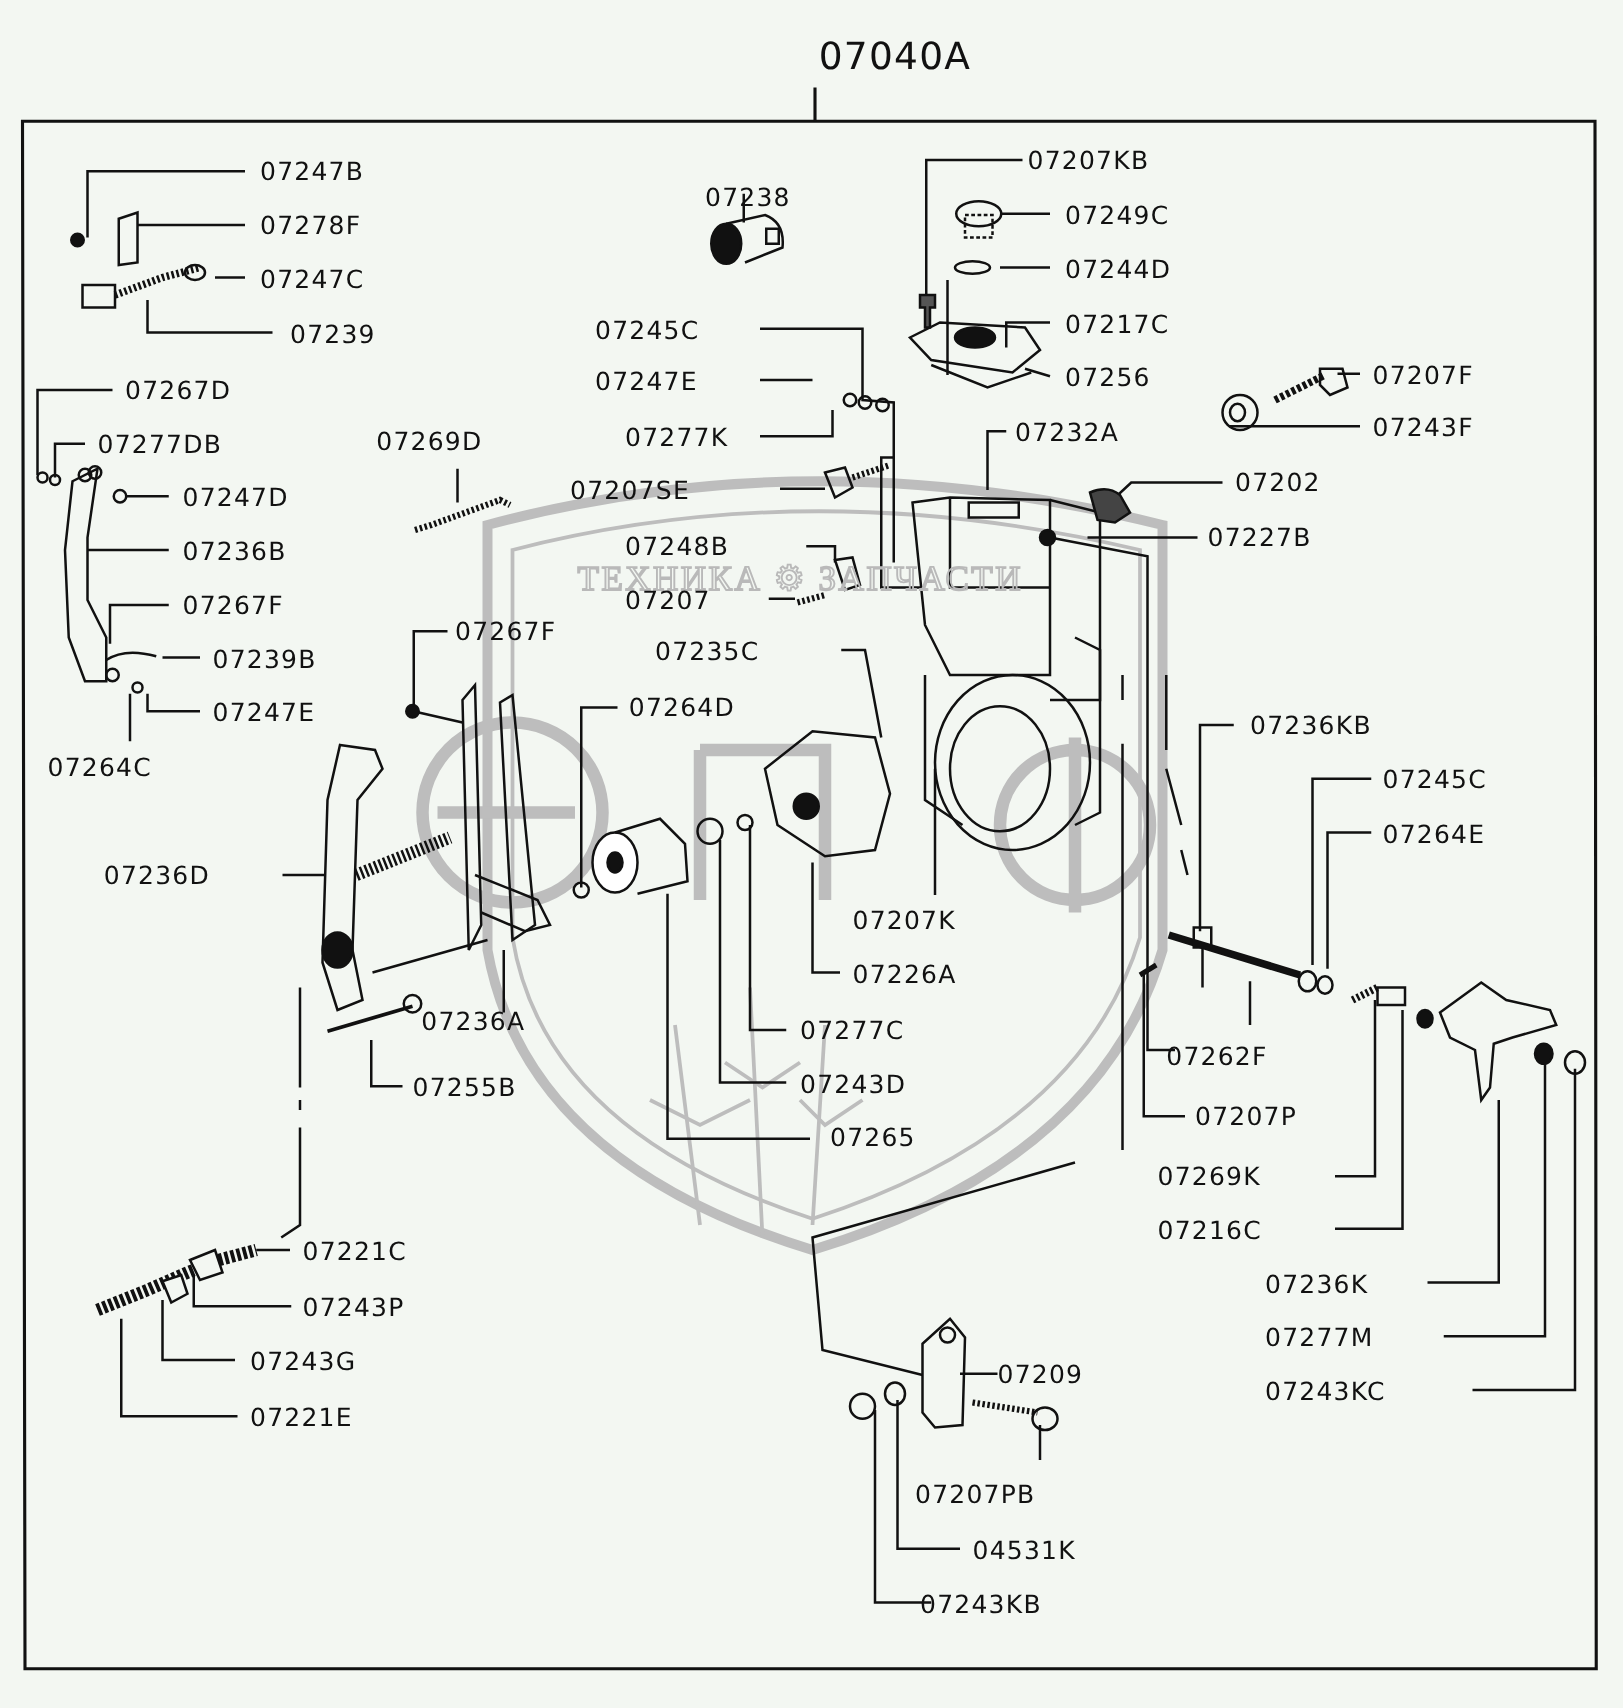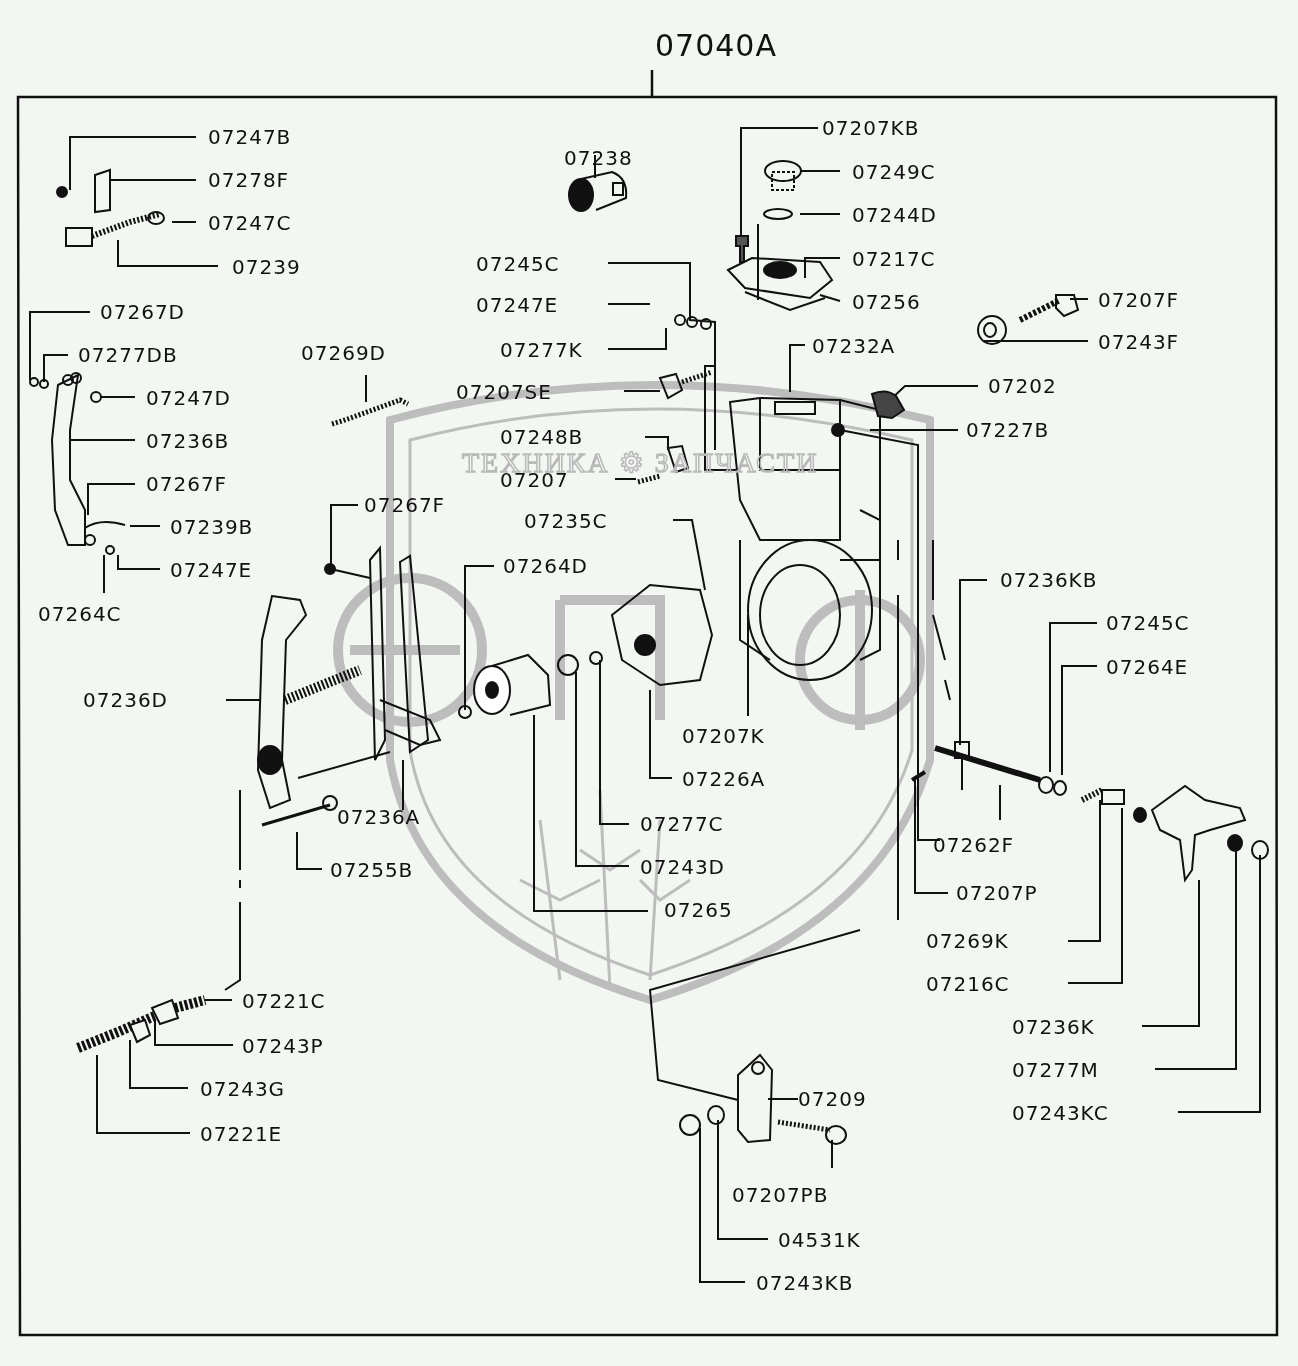--- a/index.html
+++ b/index.html
@@ -347,13 +347,13 @@
 <div class="lbl" style="left:200px; top:1089px;">07243G</div>
 <div class="lbl" style="left:200px; top:1134px;">07221E</div>
 
 <div class="lbl" style="left:1012px; top:1027px;">07236K</div>
 <div class="lbl" style="left:1012px; top:1070px;">07277M</div>
 <div class="lbl" style="left:1012px; top:1113px;">07243KC</div>
 
 <div class="lbl" style="left:798px; top:1099px;">07209</div>
 <div class="lbl" style="left:732px; top:1195px;">07207PB</div>
 <div class="lbl" style="left:778px; top:1240px;">04531K</div>
-<div class="lbl" style="left:756px; top:1283px;text-align:right;">07243KB</div>
+<div class="lbl" style="left:736px; top:1283px;text-align:right;">07243KB</div>
 
 </body></html>

